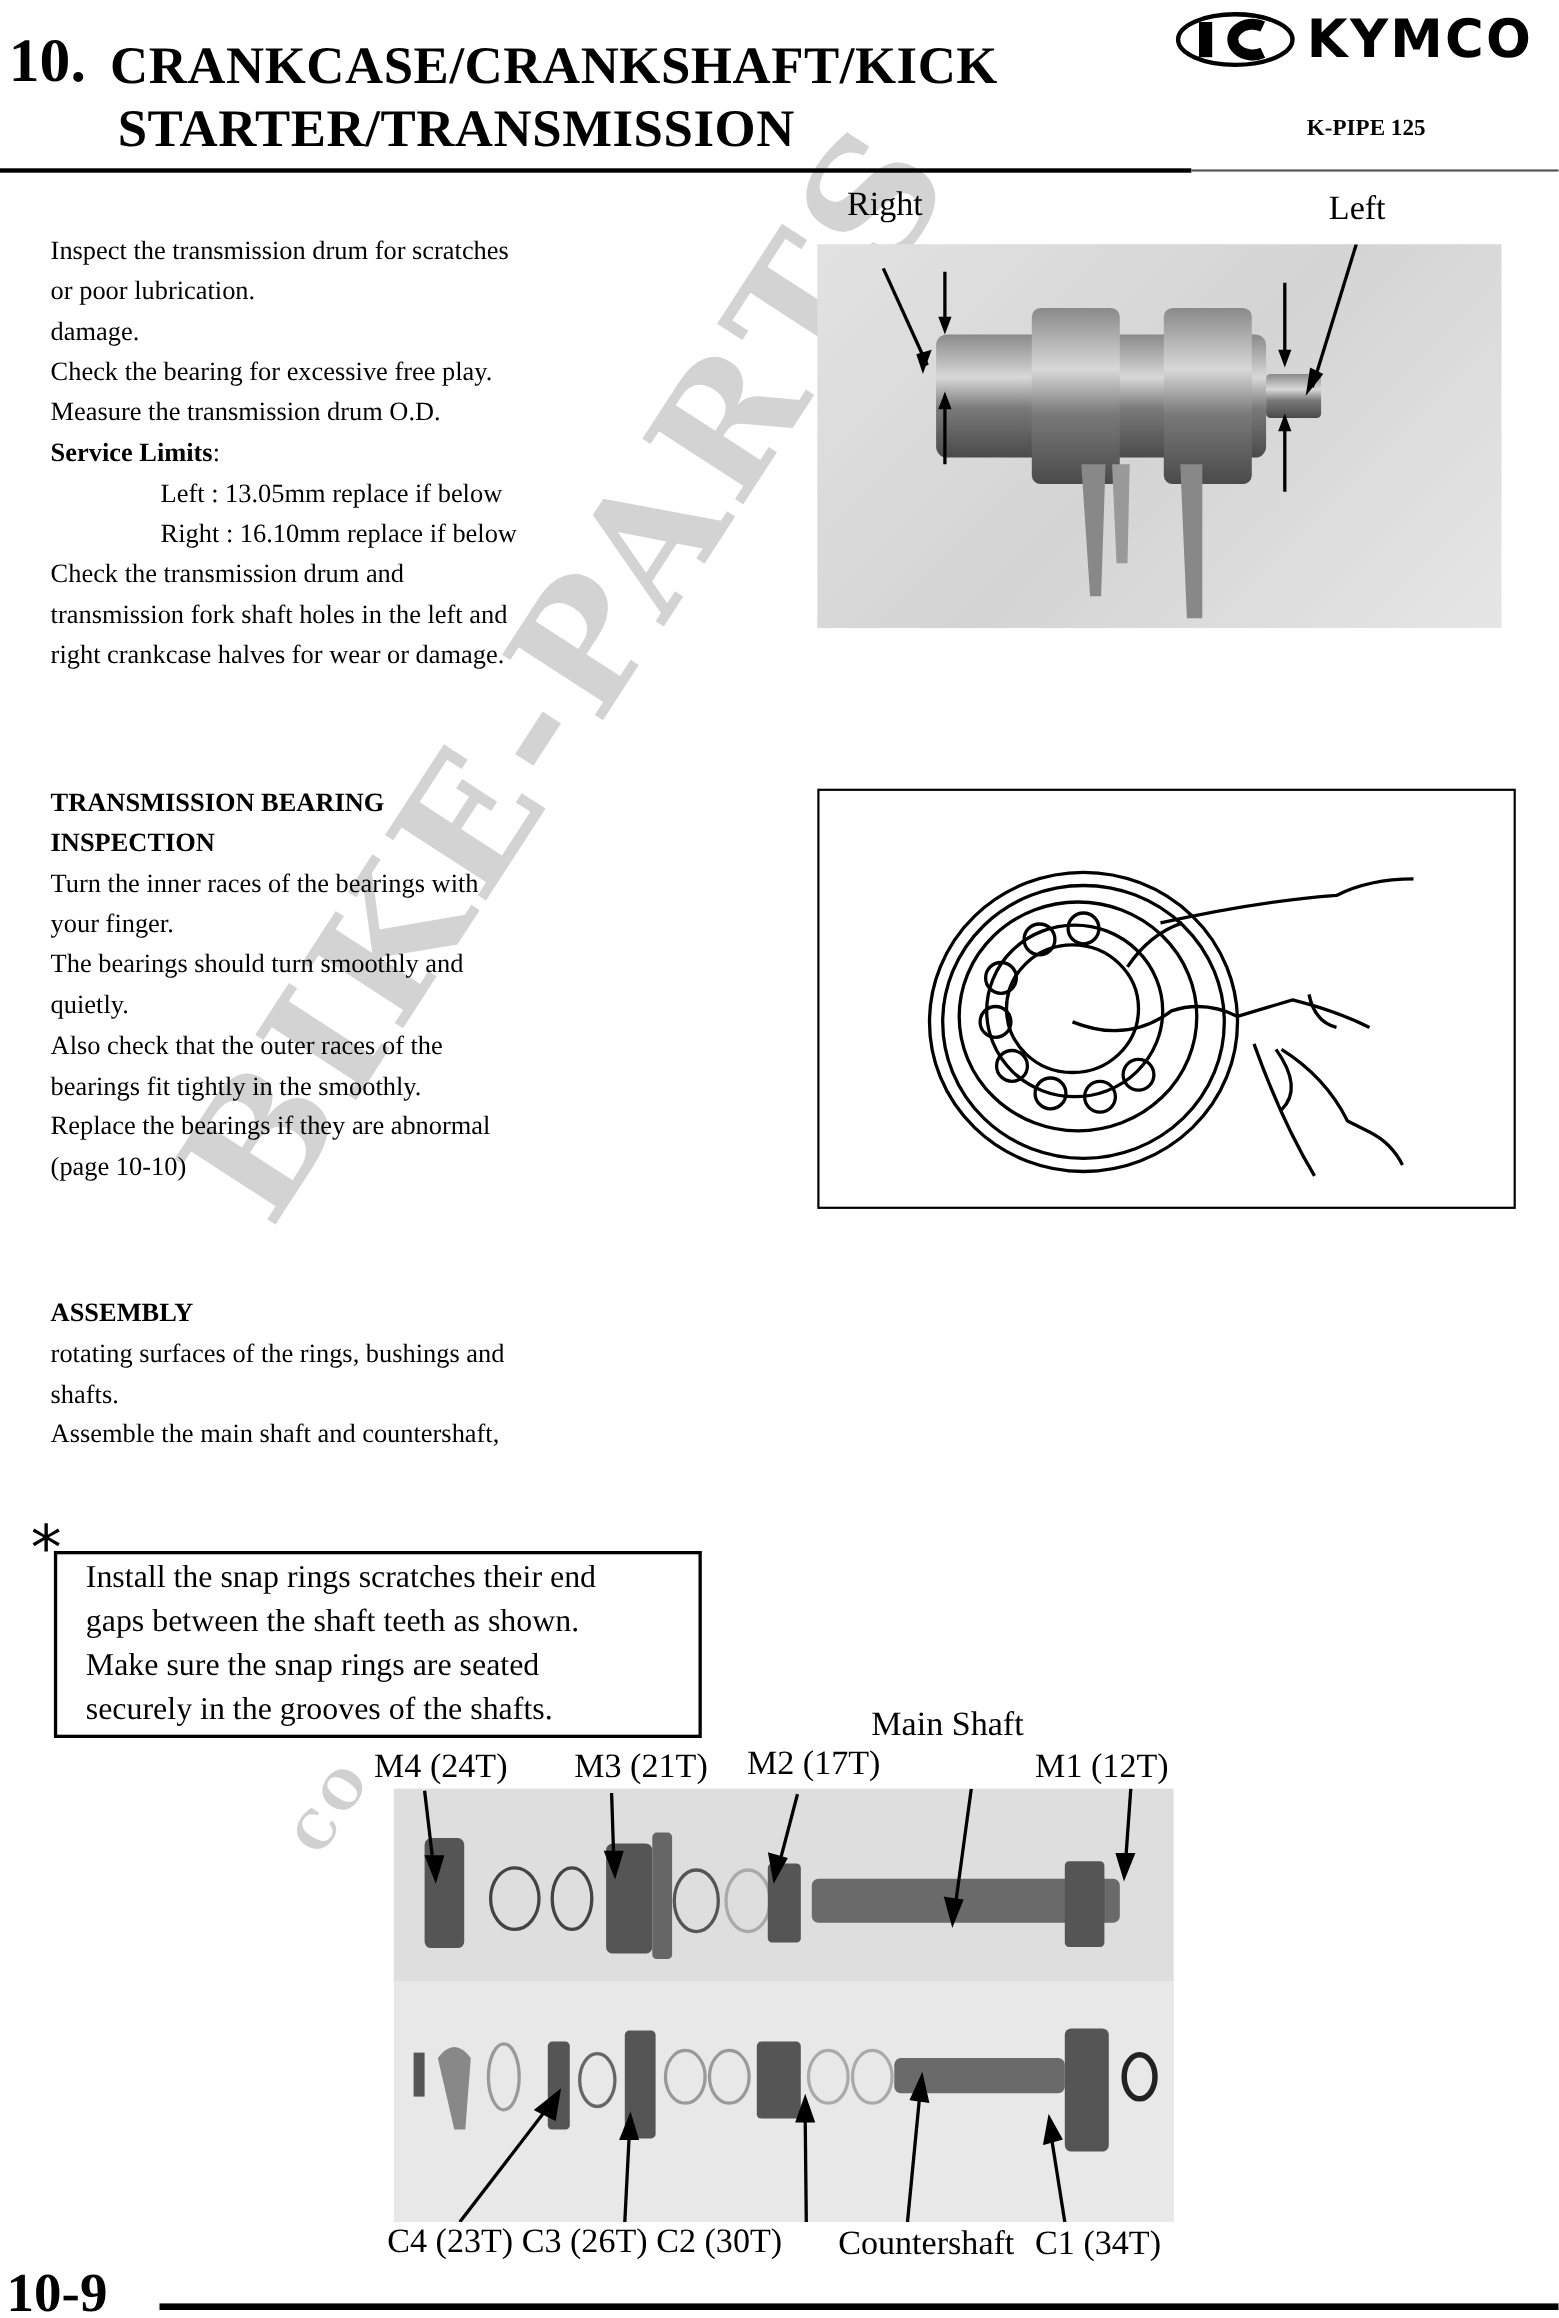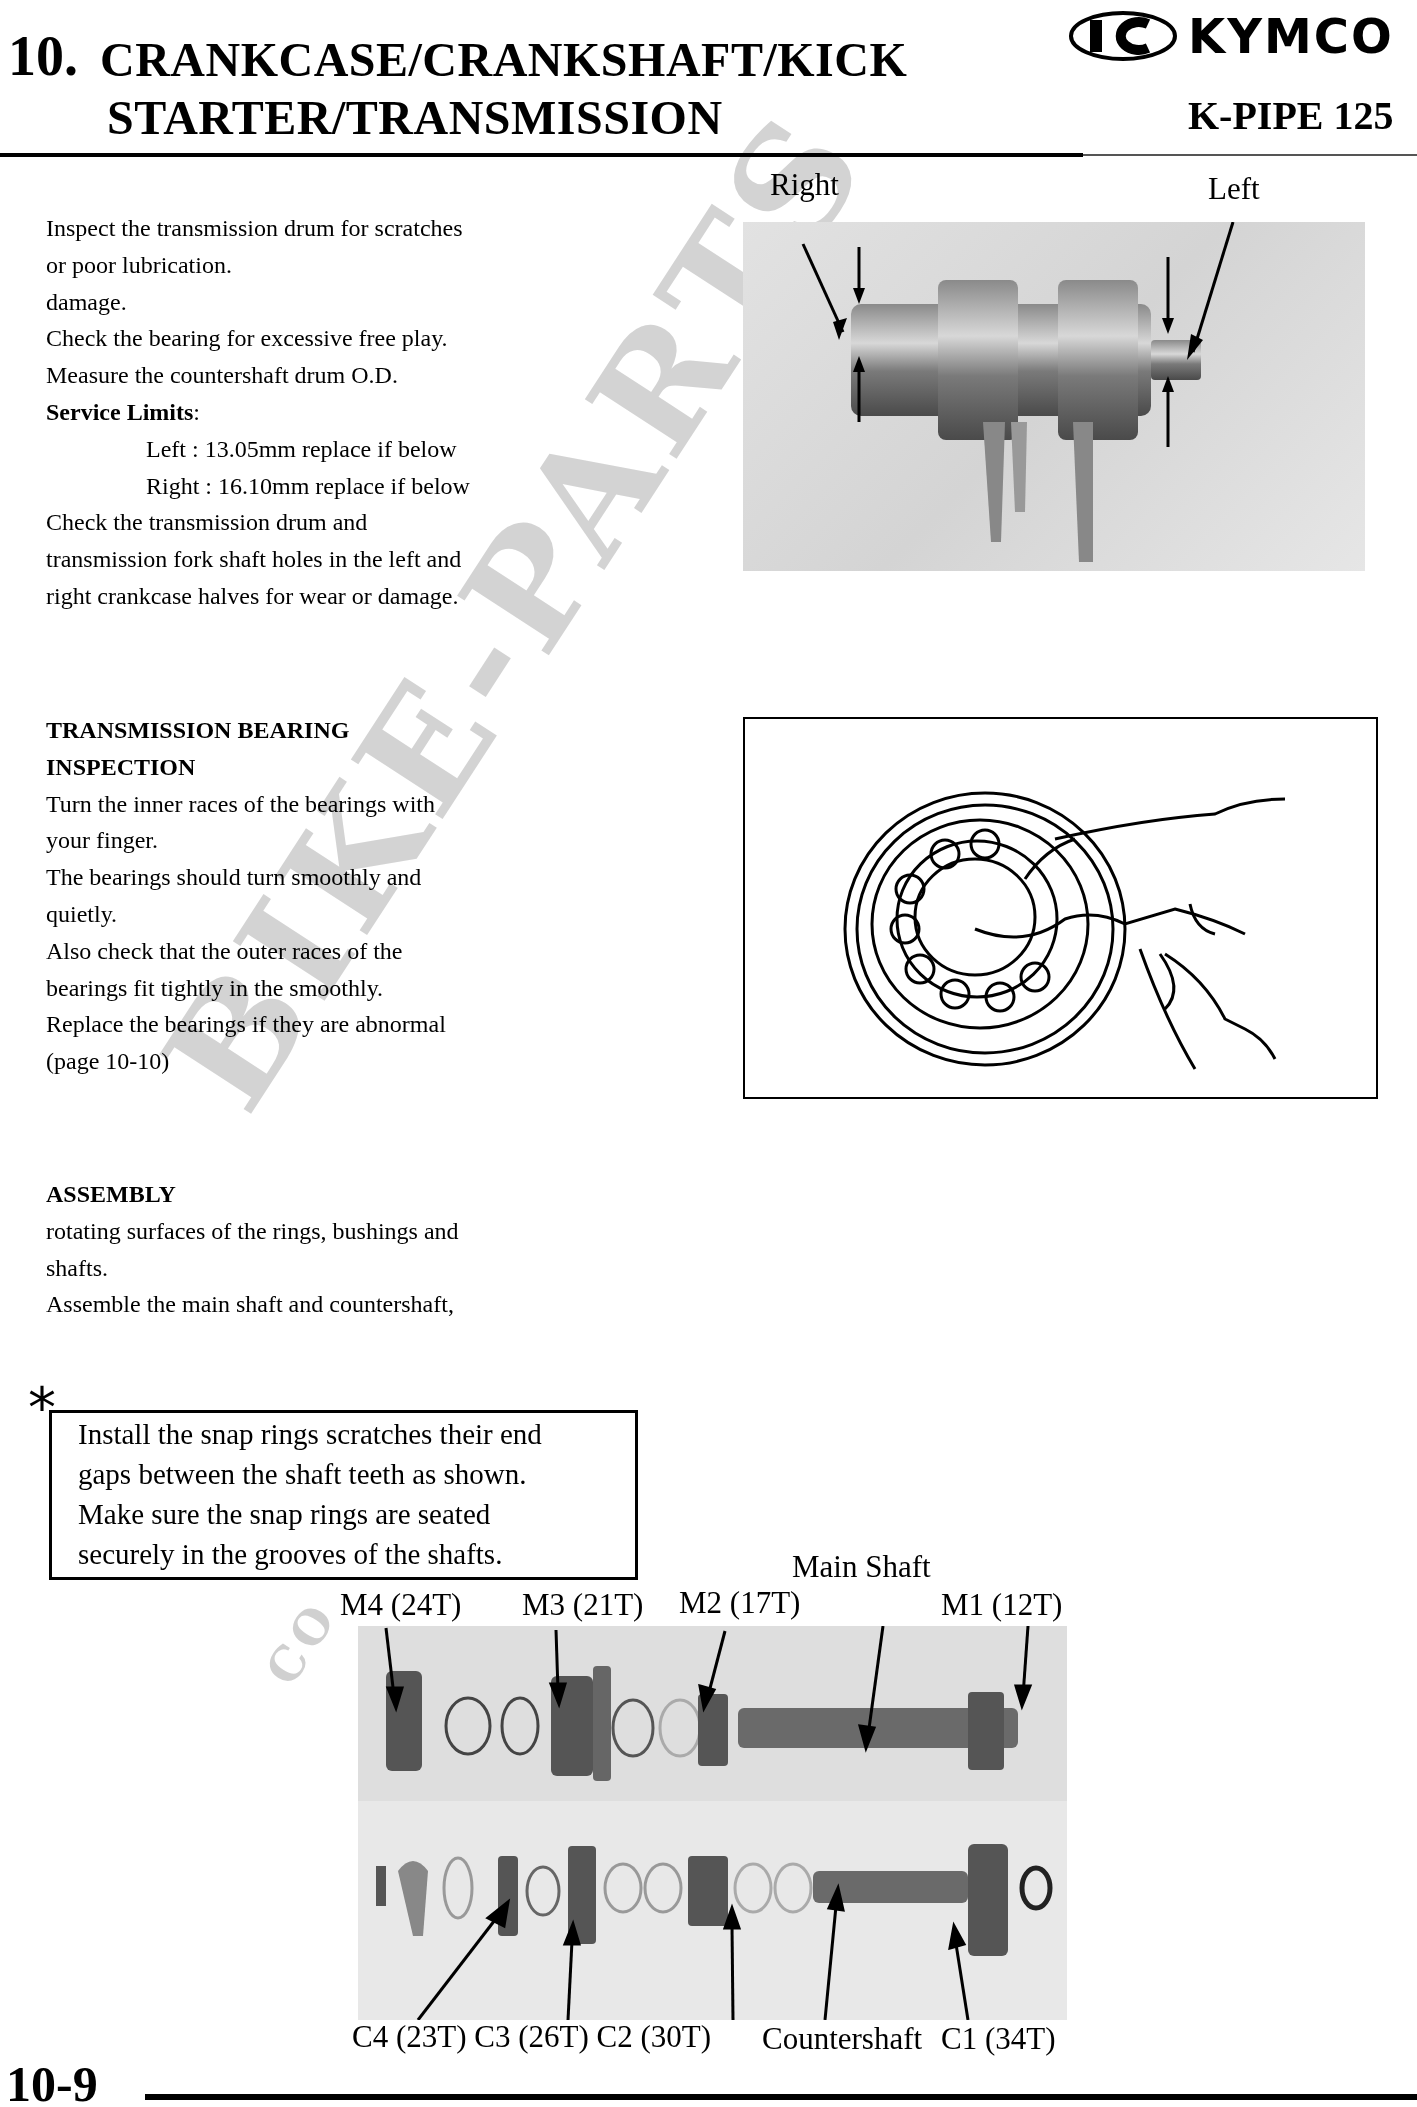--- a/index.html
+++ b/index.html
@@ -6,21 +6,21 @@
   body { width:1417px; height:2107px; position:relative; overflow:hidden;
          font-family:"Liberation Serif", "DejaVu Serif", serif; color:#000; }
   .abs { position:absolute; }
   .title-num { left:8px; top:26px; font-size:56px; font-weight:bold; line-height:60px; }
   .title-l1 { left:100px; top:34px; font-size:48px; font-weight:bold; line-height:52px; letter-spacing:0.5px; }
   .title-l2 { left:107px; top:92px; font-size:48px; font-weight:bold; line-height:52px; letter-spacing:0.5px; }
   .rule-thick { left:0; top:153px; width:1083px; height:4px; background:#000; }
   .rule-thin { left:1083px; top:154px; width:334px; height:2px; background:#555; }
   .logo { left:1068px; top:8px; width:345px; height:56px; display:flex; align-items:center; gap:10px; }
   .logo-text { font-family:"DejaVu Sans", sans-serif; font-weight:bold; font-size:48px; letter-spacing:2px; line-height:56px; }
-  .model { left:1188px; top:96px; font-size:40px; font-weight:bold; line-height:40px; }
+  .model { left:1188px; top:96px; font-size:21px; font-weight:bold; line-height:40px; }
 
   .col { left:46px; width:600px; font-size:24px; line-height:36.8px; }
   .col p { margin:0; }
   .indent { padding-left:100px; }
   .bold { font-weight:bold; }
 
   .photo { background:linear-gradient(135deg,#e2e2e2 0%,#d4d4d4 50%,#e6e6e6 100%); overflow:hidden; }
   .label { font-size:31px; line-height:30px; white-space:nowrap; }
 
   .bearing-box { left:743px; top:717px; width:631px; height:378px; border:2px solid #000; background:#fff; }
@@ -60,21 +60,21 @@
 <div class="abs model">K-PIPE 125</div>
 
 <div class="abs rule-thick"></div>
 <div class="abs rule-thin"></div>
 
 <div class="abs col" style="top:210px;">
   <p>Inspect the transmission drum for scratches</p>
   <p>or poor lubrication.</p>
   <p>damage.</p>
   <p>Check the bearing for excessive free play.</p>
-  <p>Measure the countershaft drum O.D.</p>
+  <p>Measure the transmission drum O.D.</p>
   <p><span class="bold">Service Limits</span><span>:</span></p>
   <p class="indent">Left : 13.05mm replace if below</p>
   <p class="indent">Right : 16.10mm replace if below</p>
   <p>Check the transmission drum and</p>
   <p>transmission fork shaft holes in the left and</p>
   <p>right crankcase halves for wear or damage.</p>
 </div>
 
 <div class="abs label" style="left:770px; top:170px;">Right</div>
 <div class="abs label" style="left:1208px; top:174px;">Left</div>

